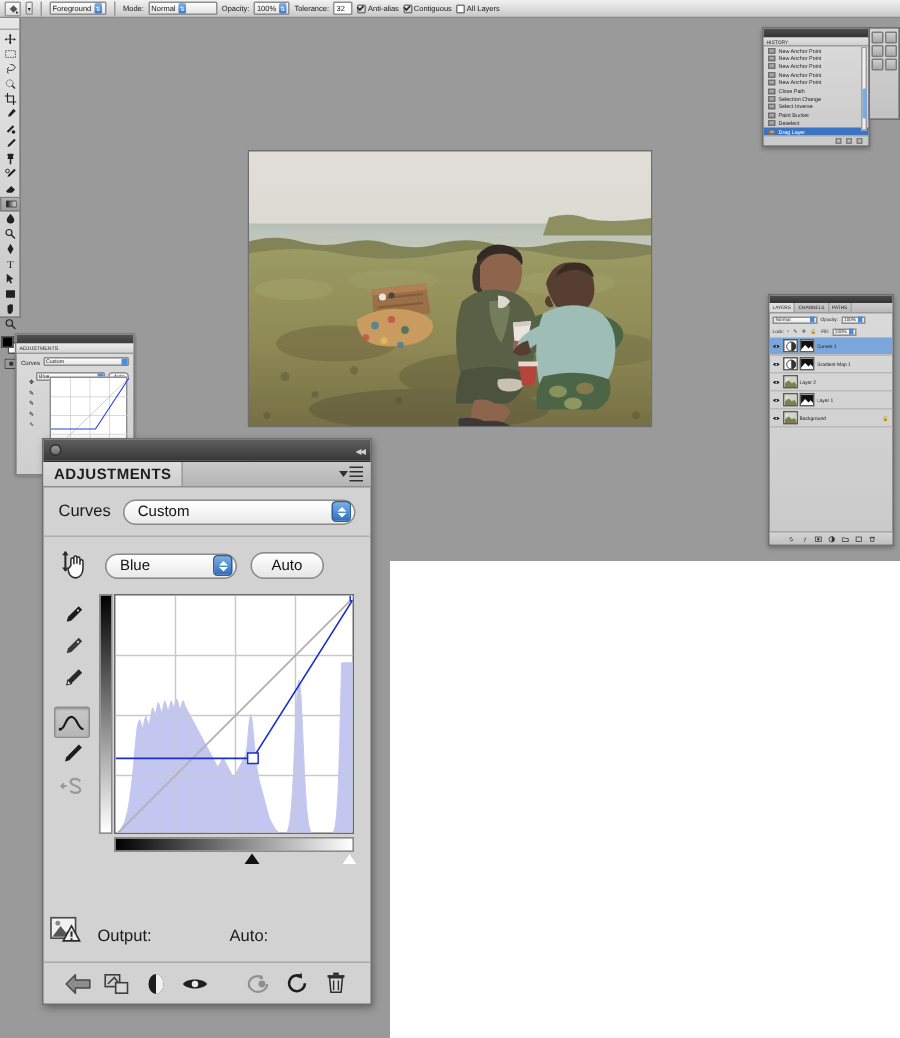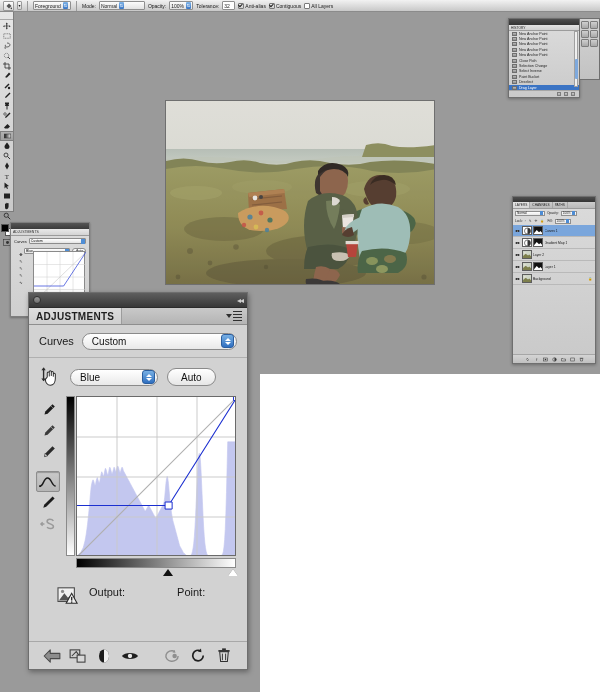--- a/index.html
+++ b/index.html
@@ -159,21 +159,21 @@
      background:linear-gradient(to top,#ffffff,#000000);}
   #grid-wrap{position:absolute;left:10px;top:0;width:160px;height:160px;border:1px solid #6a6a6a;background:#fff;overflow:hidden;}
   #hgrad{position:absolute;left:10px;top:162px;width:160px;height:10px;border:1px solid #8a8a8a;
      background:linear-gradient(to right,#000000,#ffffff);}
   .blackpt{position:absolute;top:173px;width:0;height:0;
      border-left:5px solid transparent;border-right:5px solid transparent;border-bottom:7px solid #111;}
   .whitept{position:absolute;top:173px;width:0;height:0;
      border-left:5px solid transparent;border-right:5px solid transparent;border-bottom:7px solid #fff;
      filter:drop-shadow(0 0 0.4px #555);}
 
-  #row-io{ height:44px;display:flex;align-items:flex-start;gap:10px;padding:0 28px;flex:none;}
+  #row-io{ height:44px;display:flex;align-items:flex-end;gap:10px;padding:0 4px;flex:none;}
   #row-io .warn{width:22px;height:20px;}
   #row-io .iolbl{font-size:11px;color:#1a1a1a;}
   #io-spacer{flex:1;}
   #adj-footer{
     height:28px;border-top:1px solid #a8a8a8;display:flex;align-items:center;
     padding:0 10px;gap:0;flex:none;
   }
   #adj-footer .fb{width:26px;height:22px;display:flex;align-items:center;justify-content:center;}
   #adj-footer .fspace{flex:1;}
 
@@ -716,21 +716,21 @@
         <path d="M2 16 L8 8 L12 13 L15 10 L18 16 Z" fill="#555"></path>
         <circle cx="6" cy="6" r="1.8" fill="#8b8b8b"></circle>
         <path d="M16 8 l6 11 h-12z" fill="#f1f1f1" stroke="#2c2c2c" stroke-width="1.2"></path>
         <rect x="15.3" y="12" width="1.5" height="4" fill="#2c2c2c"></rect>
         <rect x="15.3" y="17" width="1.5" height="1.5" fill="#2c2c2c"></rect>
       </svg>
     </span>
     <span class="iolbl">Output:</span>
     <span class="iolbl"></span>
     <span style="width:22px"></span>
-    <span class="iolbl">Point:</span>
+    <span class="iolbl">Auto:</span>
     <span class="iolbl"></span>
   </div>
 
   <div id="io-spacer"></div>
 
   <div id="adj-footer">
     <span class="fb">
       <svg width="18" height="14" viewBox="0 0 20 16">
           <path d="M8 1 L1 8 L8 15 V11 H19 V5 H8 Z" fill="#8d8d8d" stroke="#4a4a4a" stroke-width="1.2" stroke-linejoin="round"></path>
         </svg>

